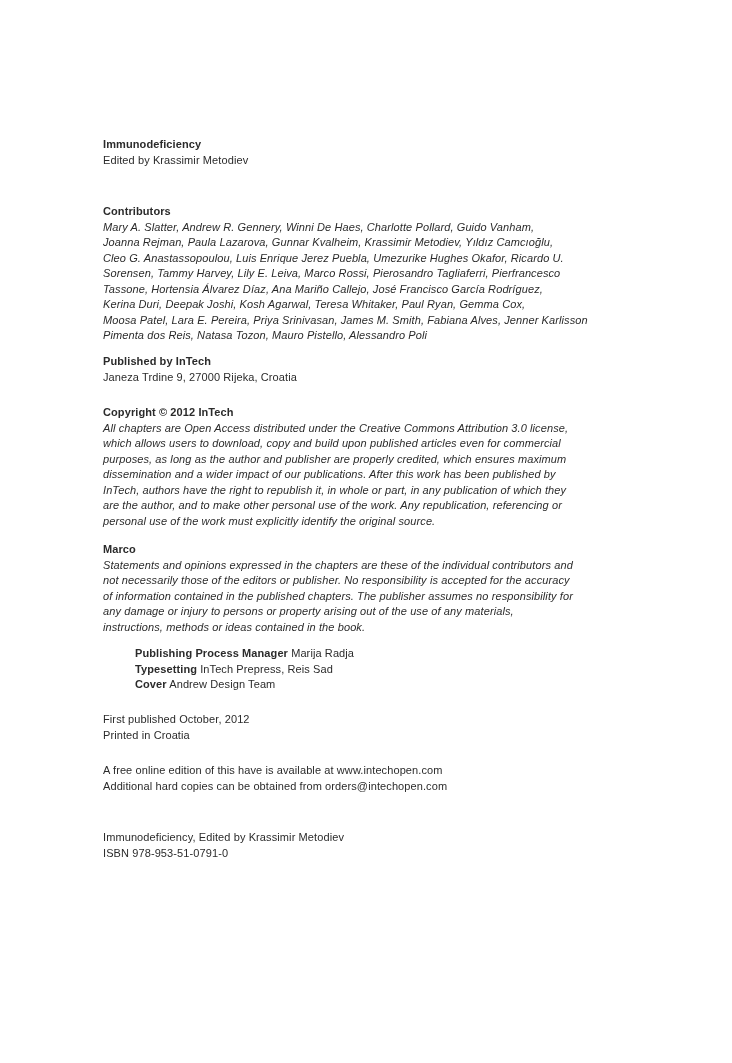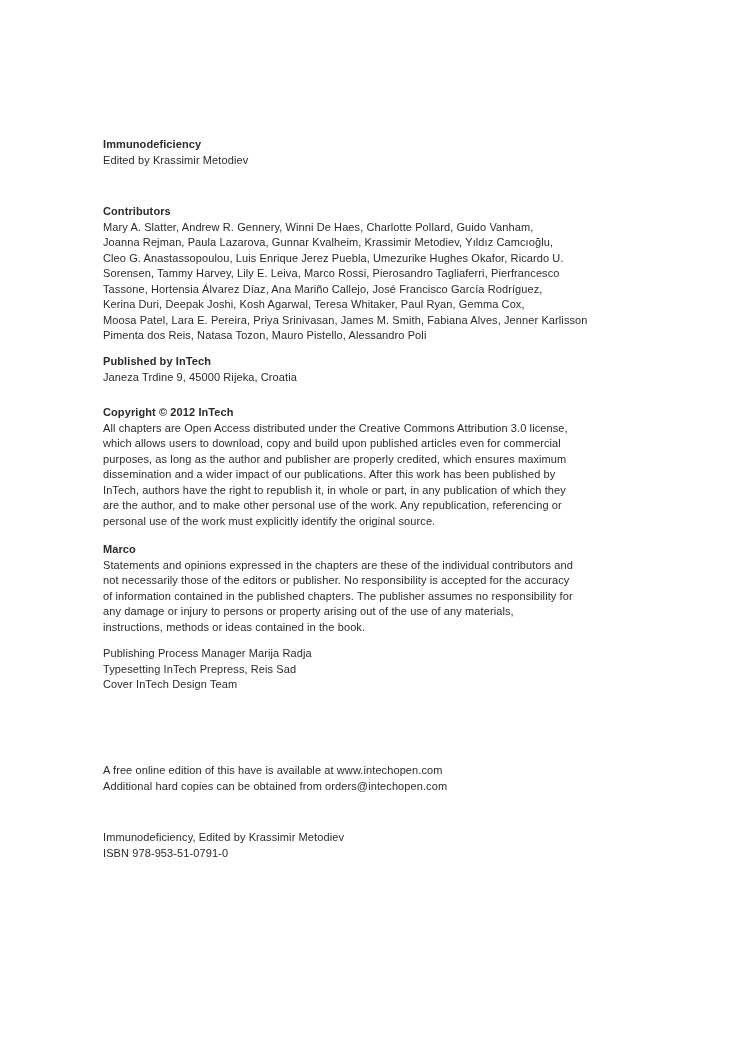--- a/index.html
+++ b/index.html
@@ -18,26 +18,26 @@
     color: #2b2b2b;
     letter-spacing: 0.1px;
     overflow: hidden;
   }
   .block {
     position: absolute;
     left: 103px;
     width: 610px;
   }
   .bold { font-weight: bold; }
-  .multiline { white-space: pre-line; }
+  .multiline { white-space: pre-line; font-style: italic; }
   .indent-line {
     padding-left: 16px;
     white-space: pre;
   }
-  .credit-line .label { font-weight: normal; }
+  .credit-line .label { font-weight: bold; margin-left: 32px; }
 </style>
 </head>
 <body>
 
 <div class="page">
 
   <div class="block" style="top:137px">
     <div class="bold">Immunodeficiency</div>
     <div>Edited by Krassimir Metodiev</div>
   </div>
@@ -49,21 +49,21 @@
 Cleo G. Anastassopoulou, Luis Enrique Jerez Puebla, Umezurike Hughes Okafor, Ricardo U.
 Sorensen, Tammy Harvey, Lily E. Leiva, Marco Rossi, Pierosandro Tagliaferri, Pierfrancesco
 Tassone, Hortensia Álvarez Díaz, Ana Mariño Callejo, José Francisco García Rodríguez,
 Kerina Duri, Deepak Joshi, Kosh Agarwal, Teresa Whitaker, Paul Ryan, Gemma Cox,
 Moosa Patel, Lara E. Pereira, Priya Srinivasan, James M. Smith, Fabiana Alves, Jenner Karlisson
 Pimenta dos Reis, Natasa Tozon, Mauro Pistello, Alessandro Poli</div>
   </div>
 
   <div class="block" style="top:354px">
     <div class="bold">Published by InTech</div>
-    <div>Janeza Trdine 9, 45000 Rijeka, Croatia</div>
+    <div>Janeza Trdine 9, 27000 Rijeka, Croatia</div>
   </div>
 
   <div class="block" style="top:405px">
     <div class="bold">Copyright © 2012 InTech</div>
     <div class="multiline">All chapters are Open Access distributed under the Creative Commons Attribution 3.0 license,
 which allows users to download, copy and build upon published articles even for commercial
 purposes, as long as the author and publisher are properly credited, which ensures maximum
 dissemination and a wider impact of our publications. After this work has been published by
 InTech, authors have the right to republish it, in whole or part, in any publication of which they
 are the author, and to make other personal use of the work. Any republication, referencing or
@@ -75,23 +75,27 @@
     <div class="multiline">Statements and opinions expressed in the chapters are these of the individual contributors and
 not necessarily those of the editors or publisher. No responsibility is accepted for the accuracy
 of information contained in the published chapters. The publisher assumes no responsibility for
 any damage or injury to persons or property arising out of the use of any materials,
 instructions, methods or ideas contained in the book.</div>
   </div>
 
   <div class="block" style="top:646px">
     <div class="credit-line"><span class="label">Publishing Process Manager</span><span> Marija Radja</span></div>
     <div class="credit-line"><span class="label">Typesetting</span><span> InTech Prepress, Reis Sad</span></div>
-    <div class="credit-line"><span class="label">Cover</span><span> InTech Design Team</span></div>
+    <div class="credit-line"><span class="label">Cover</span><span> Andrew Design Team</span></div>
   </div>
 
+  <div class="block" style="top:712px">
+    <div>First published October, 2012</div>
+    <div>Printed in Croatia</div>
+  </div>
 
   <div class="block" style="top:763px">
     <div>A free online edition of this have is available at www.intechopen.com</div>
     <div>Additional hard copies can be obtained from orders@intechopen.com</div>
   </div>
 
   <div class="block" style="top:830px">
     <div>Immunodeficiency, Edited by Krassimir Metodiev</div>
     <div>ISBN 978-953-51-0791-0</div>
   </div>

